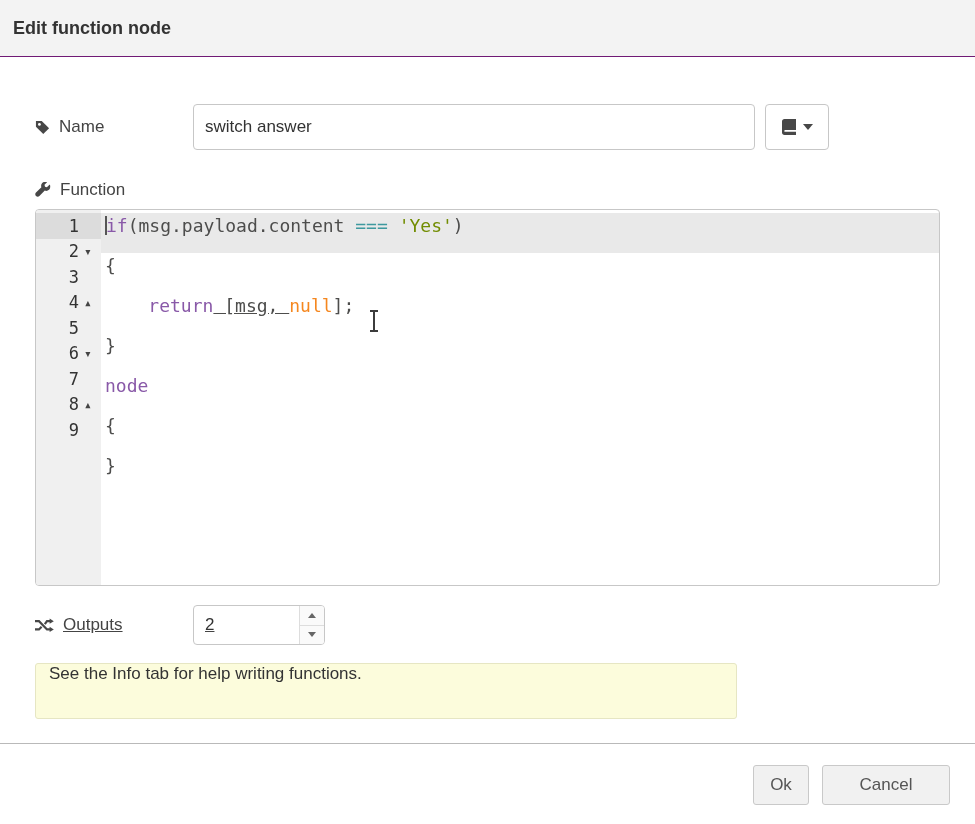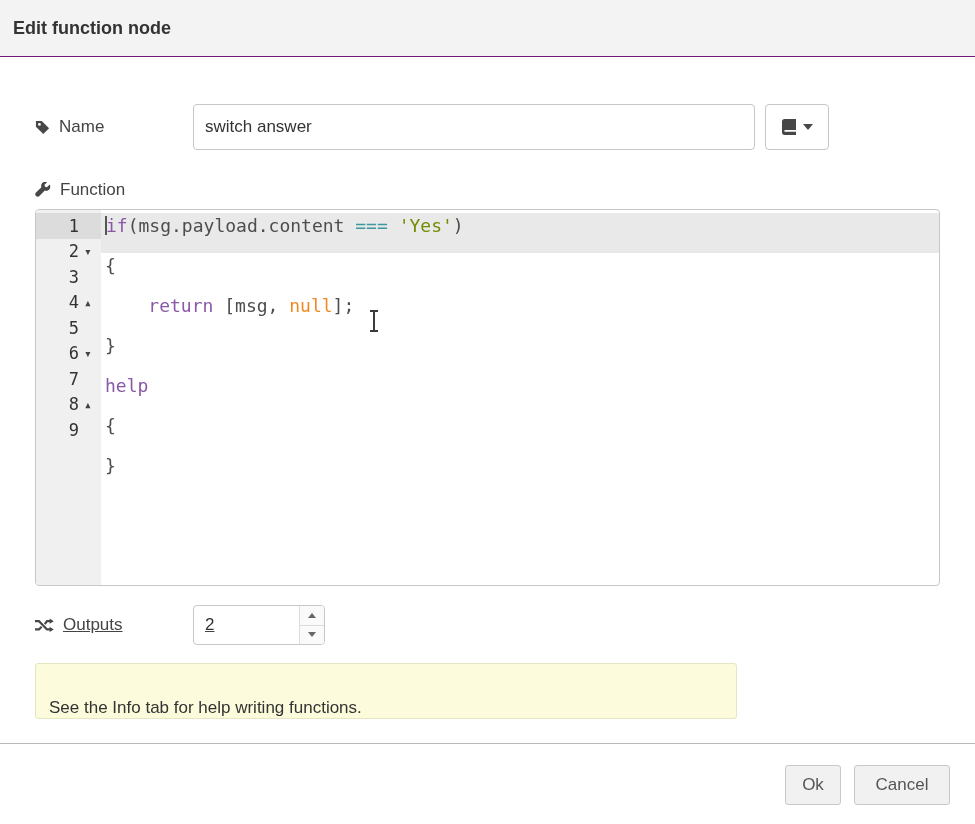--- a/index.html
+++ b/index.html
@@ -99,35 +99,35 @@
   }
   .tri-down {
     width:0; height:0; border-left:4px solid transparent;
     border-right:4px solid transparent; border-top:5px solid #666;
   }
 
   
   .form-tips {
     margin-top:18px; width:702px; height:56px; background:#fcfcdc;
     border:1px solid #e6e6c3; border-radius:3px; display:flex;
-    align-items:flex-end; padding:0 13px; font-size:17px; color:#333;
+    align-items:flex-start; padding:0 13px; font-size:17px; color:#333;
   }
 
   
   .footer-divider { margin-top:24px; border-top:1px solid #b9b9b9; }
   .dlg-footer {
     display:flex; justify-content:flex-end; gap:13px; padding:21px 25px 0 0;
   }
   .btn {
     height:40px; border:1px solid #c9c9c9; background:#f1f1f1; color:#555;
     font-family:"Liberation Sans",sans-serif; font-size:17px; border-radius:3px;
     cursor:pointer;
   }
   .btn-ok { width:56px; }
-  .btn-cancel { width:96px; }
+  .btn-cancel { width:128px; }
 </style>
 </head>
 <body>
 
 <div class="dlg">
 
   <div class="dlg-header">
     <span class="dlg-title">Edit function node</span>
   </div>
 
@@ -200,23 +200,23 @@
             <span class="fold">▴</span>
           </div>
           <div class="gutter-cell">
             <span class="ln">9</span>
             <span class="fold"></span>
           </div>
         </div>
       <div class="code-lines">
           <div class="code-line active"><span class="caret-bar"></span><span style="color: rgb(137, 89, 168);">if</span><span style="color: rgb(77, 77, 76);">(msg.payload.content </span><span style="color: rgb(62, 153, 159);">===</span><span style="color: rgb(77, 77, 76);"> </span><span style="color: rgb(113, 140, 0);">'Yes'</span><span style="color: rgb(77, 77, 76);">)</span></div>
           <div class="code-line"><span style="color: rgb(77, 77, 76);">{</span></div>
-          <div class="code-line"><span style="color: rgb(77, 77, 76);">    </span><span style="color: rgb(137, 89, 168);">return</span><span style="color: rgb(77, 77, 76);"> [msg, </span><span style="color: rgb(245, 135, 31);">null</span><span style="color: rgb(77, 77, 76);">];</span></div>
+          <div class="code-line"><span style="color: rgb(77, 77, 76);">    </span><span style="color: rgb(137, 89, 168);">return</span><span style="color: rgb(77, 77, 76); text-decoration: underline;"> [msg, </span><span style="color: rgb(245, 135, 31);">null</span><span style="color: rgb(77, 77, 76);">];</span></div>
           <div class="code-line"><span style="color: rgb(77, 77, 76);">}</span></div>
-          <div class="code-line"><span style="color: rgb(137, 89, 168);">help</span></div>
+          <div class="code-line"><span style="color: rgb(137, 89, 168);">node</span></div>
           <div class="code-line"><span style="color: rgb(77, 77, 76);">{</span></div>
           <div class="code-line"><span style="color: rgb(77, 77, 76);">}</span></div>
           <div class="code-line"></div>
         </div>
       <div class="ibeam">
         <span class="bar-top"></span>
           <span class="stem"></span>
           <span class="bar-bottom"></span>
       </div>
     </div>

